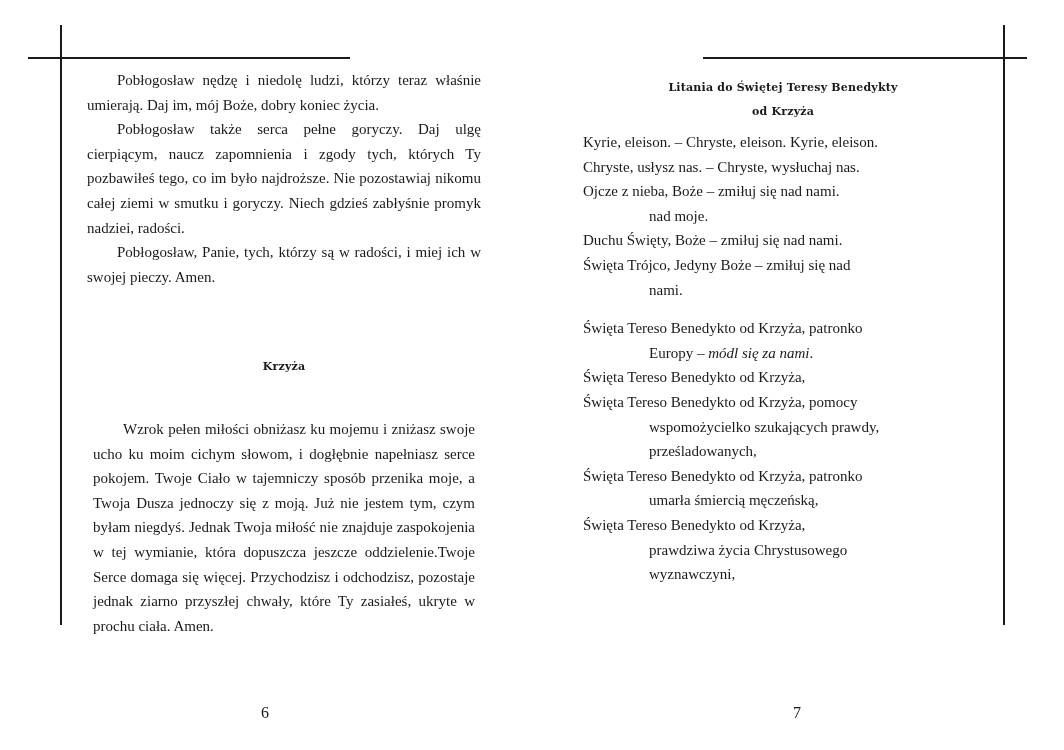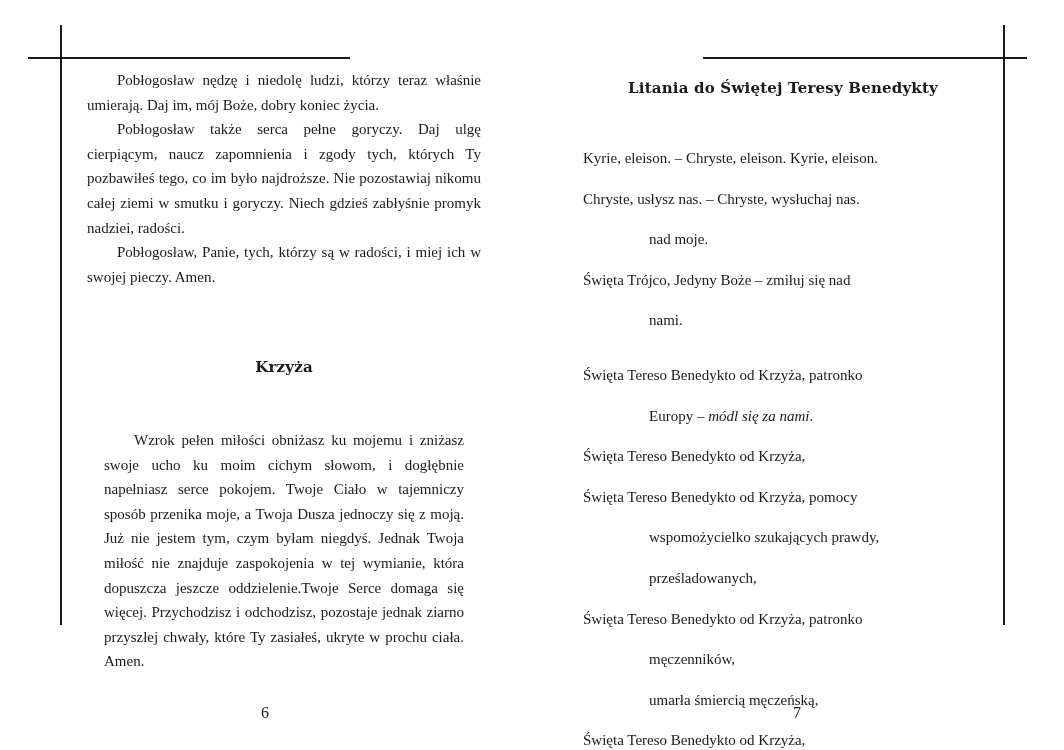--- a/index.html
+++ b/index.html
@@ -1,27 +1,27 @@
 <!DOCTYPE html>
 <html><head>
 <meta charset="utf-8">
 <style>
   html, body { margin:0; padding:0; background:#ffffff; }
   body { width:1064px; height:750px; position:relative; overflow:hidden; color:#1a1a1a; }
   .rule { position:absolute; background:#1a1a1a; }
   .body-text { font-family:"Liberation Serif", serif; font-size:15px; line-height:24.6px; }
   .left-col { position:absolute; left:87px; top:68px; width:394px; }
   .left-col p { margin:0; text-align:justify; text-indent:30px; }
-  .heading { font-family:"DejaVu Serif", serif; font-weight:bold; font-size:15px; line-height:24px; text-align:center; margin:0; letter-spacing:0.2px; }
+  .heading { font-family:"DejaVu Serif", serif; font-weight:bold; font-size:11px; line-height:24px; text-align:center; margin:0; letter-spacing:0.2px; }
   .left-heading { position:absolute; left:87px; top:355px; width:394px; }
   .left-col2 { position:absolute; left:87px; top:411px; width:394px; }
-  .left-col2 p { margin:17px; text-align:justify; text-indent:30px; }
+  .left-col2 p { margin:6px; text-align:justify; text-indent:30px; }
   .right-heading { position:absolute; left:583px; top:76px; width:400px; }
   .right-col { position:absolute; left:583px; top:130px; width:410px; }
-  .line { white-space:nowrap;margin-top:16px; }
+  .line { white-space:nowrap; }
   .cont { padding-left:66px; }
   .gap { height:14px; }
   .pagenum { position:absolute; top:704px; font-family:"Liberation Serif", serif; font-size:16px; }
   em { font-style:italic; }
 </style>
 </head>
 <body>
 
 <div class="rule" style="left:60px; top:25px; width:2px; height:600px;"></div>
 <div class="rule" style="left:28px; top:57px; width:322px; height:2px;"></div>
@@ -42,39 +42,41 @@
   <div class="left-col2 body-text">
     <p>Wzrok pełen miłości obniżasz ku mojemu i zniżasz swoje ucho ku moim cichym słowom, i dogłębnie napełniasz serce pokojem. Twoje Ciało w tajemniczy sposób przenika moje, a Twoja Dusza jednoczy się z moją. Już nie jestem tym, czym byłam niegdyś. Jednak Twoja miłość nie znajduje zaspokojenia w tej wymianie, która dopuszcza jeszcze oddzielenie.Twoje Serce domaga się więcej. Przychodzisz i odchodzisz, pozostaje jednak ziarno przyszłej chwały, które Ty zasiałeś, ukryte w prochu ciała. Amen.</p>
   </div>
 
   <div class="pagenum" style="left:261px;">6</div>
 </div>
 
 <div>
   <div class="right-heading">
     <div class="heading">Litania do Świętej Teresy Benedykty</div>
+    <div class="heading">od Krzyża</div>
   </div>
 
   <div class="right-col body-text">
     <div class="line">Kyrie, eleison. – Chryste, eleison. Kyrie, eleison.</div>
     <div class="line">Chryste, usłysz nas. – Chryste, wysłuchaj nas.</div>
+    <div class="line">Ojcze z nieba, Boże – zmiłuj się nad nami.</div>
     <div class="line cont">nad moje.</div>
+    <div class="line">Duchu Święty, Boże – zmiłuj się nad nami.</div>
     <div class="line">Święta Trójco, Jedyny Boże – zmiłuj się nad</div>
     <div class="line cont">nami.</div>
 
     <div class="gap"></div>
 
     <div class="line">Święta Tereso Benedykto od Krzyża, patronko</div>
     <div class="line cont"><span>Europy – </span><em>módl się za nami</em><span>.</span></div>
     <div class="line">Święta Tereso Benedykto od Krzyża,</div>
     <div class="line">Święta Tereso Benedykto od Krzyża, pomocy</div>
     <div class="line cont">wspomożycielko szukających prawdy,</div>
     <div class="line cont">prześladowanych,</div>
     <div class="line">Święta Tereso Benedykto od Krzyża, patronko</div>
-    <div class="line cont">męczenników,</div>
     <div class="line cont">umarła śmiercią męczeńską,</div>
     <div class="line">Święta Tereso Benedykto od Krzyża,</div>
     <div class="line cont">prawdziwa życia Chrystusowego</div>
     <div class="line cont">wyznawczyni,</div>
   </div>
 
   <div class="pagenum" style="left:793px;">7</div>
 </div>
 
 </body></html>

